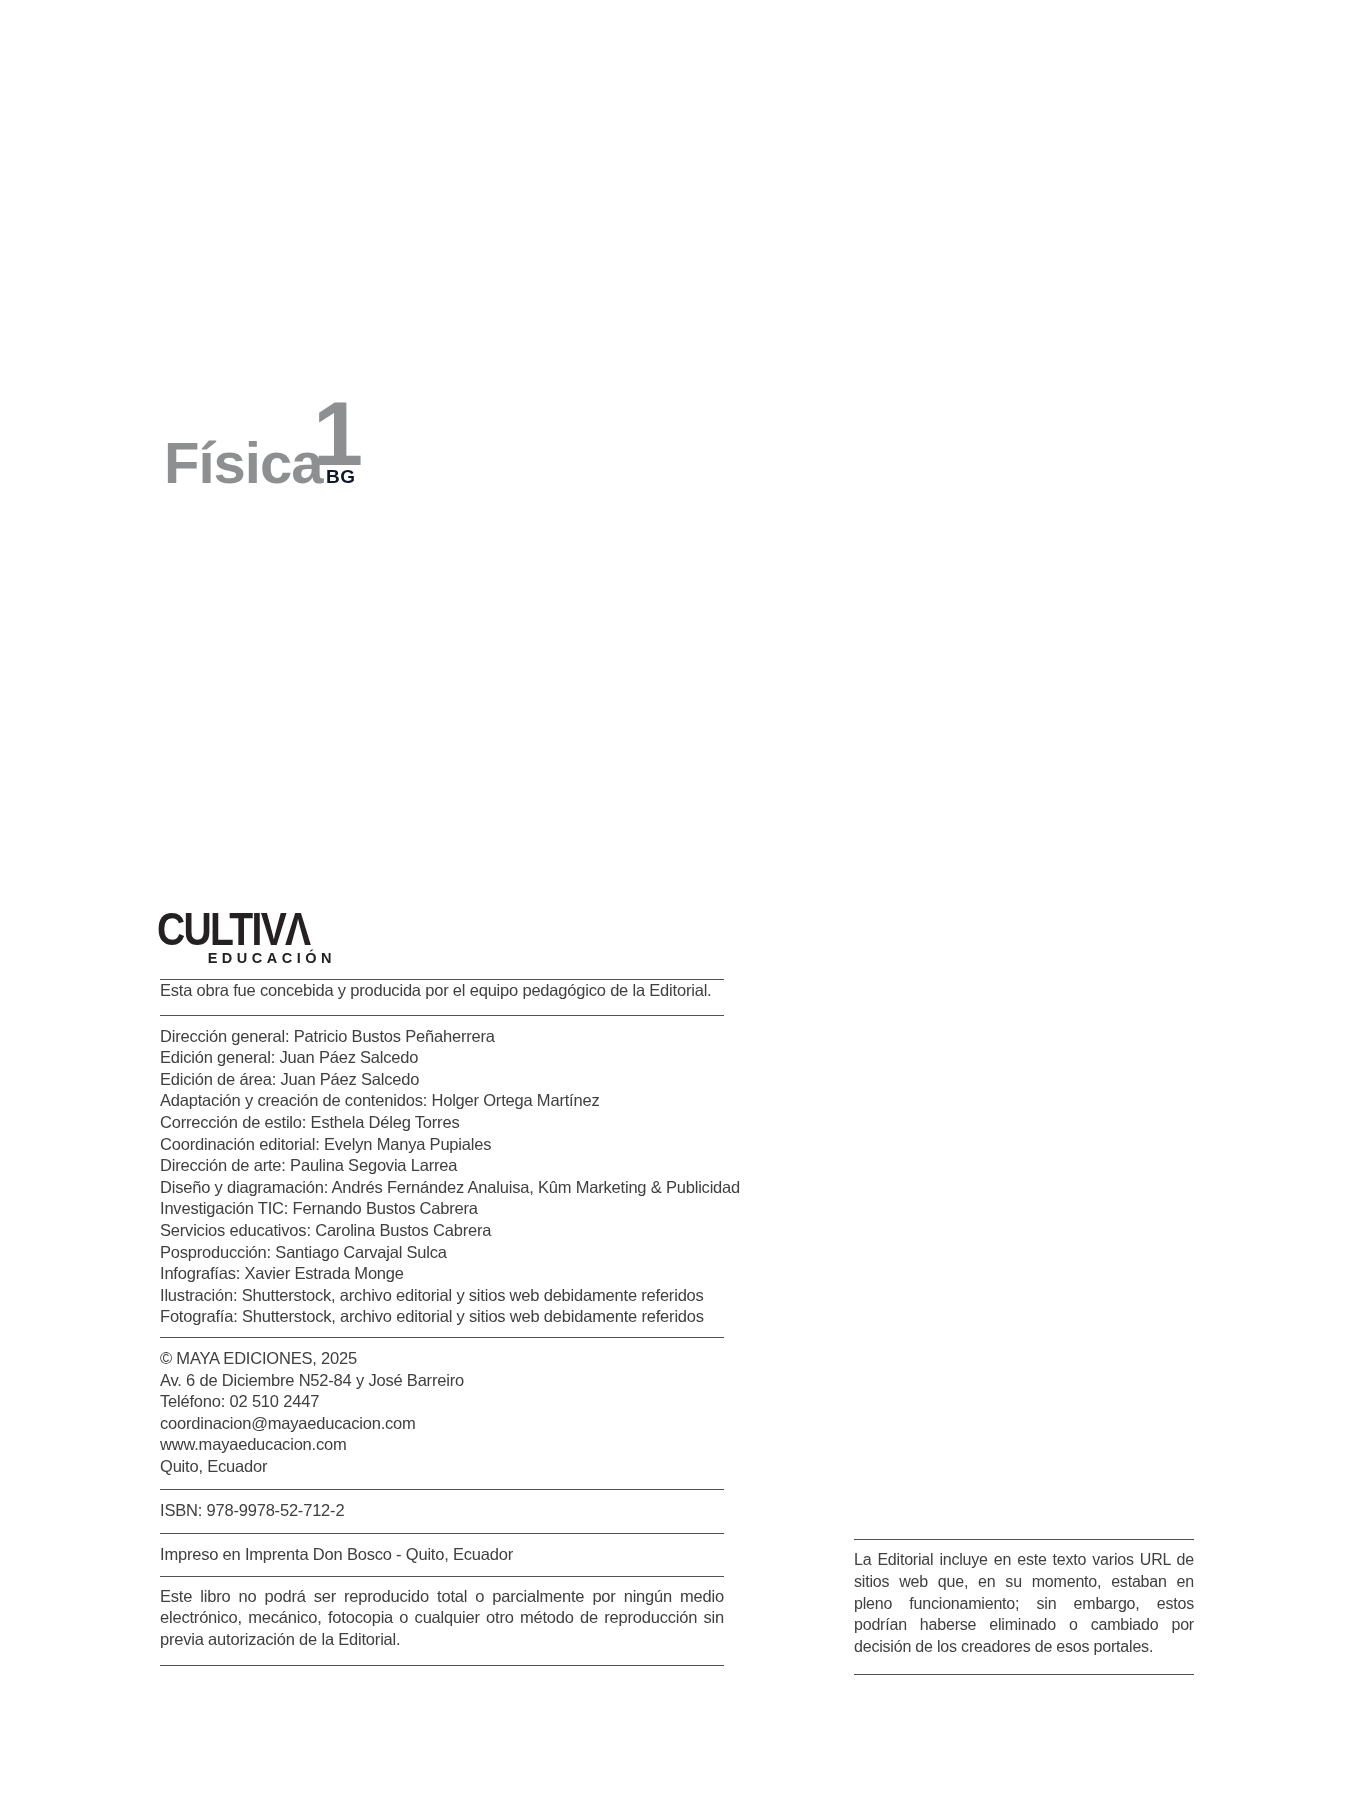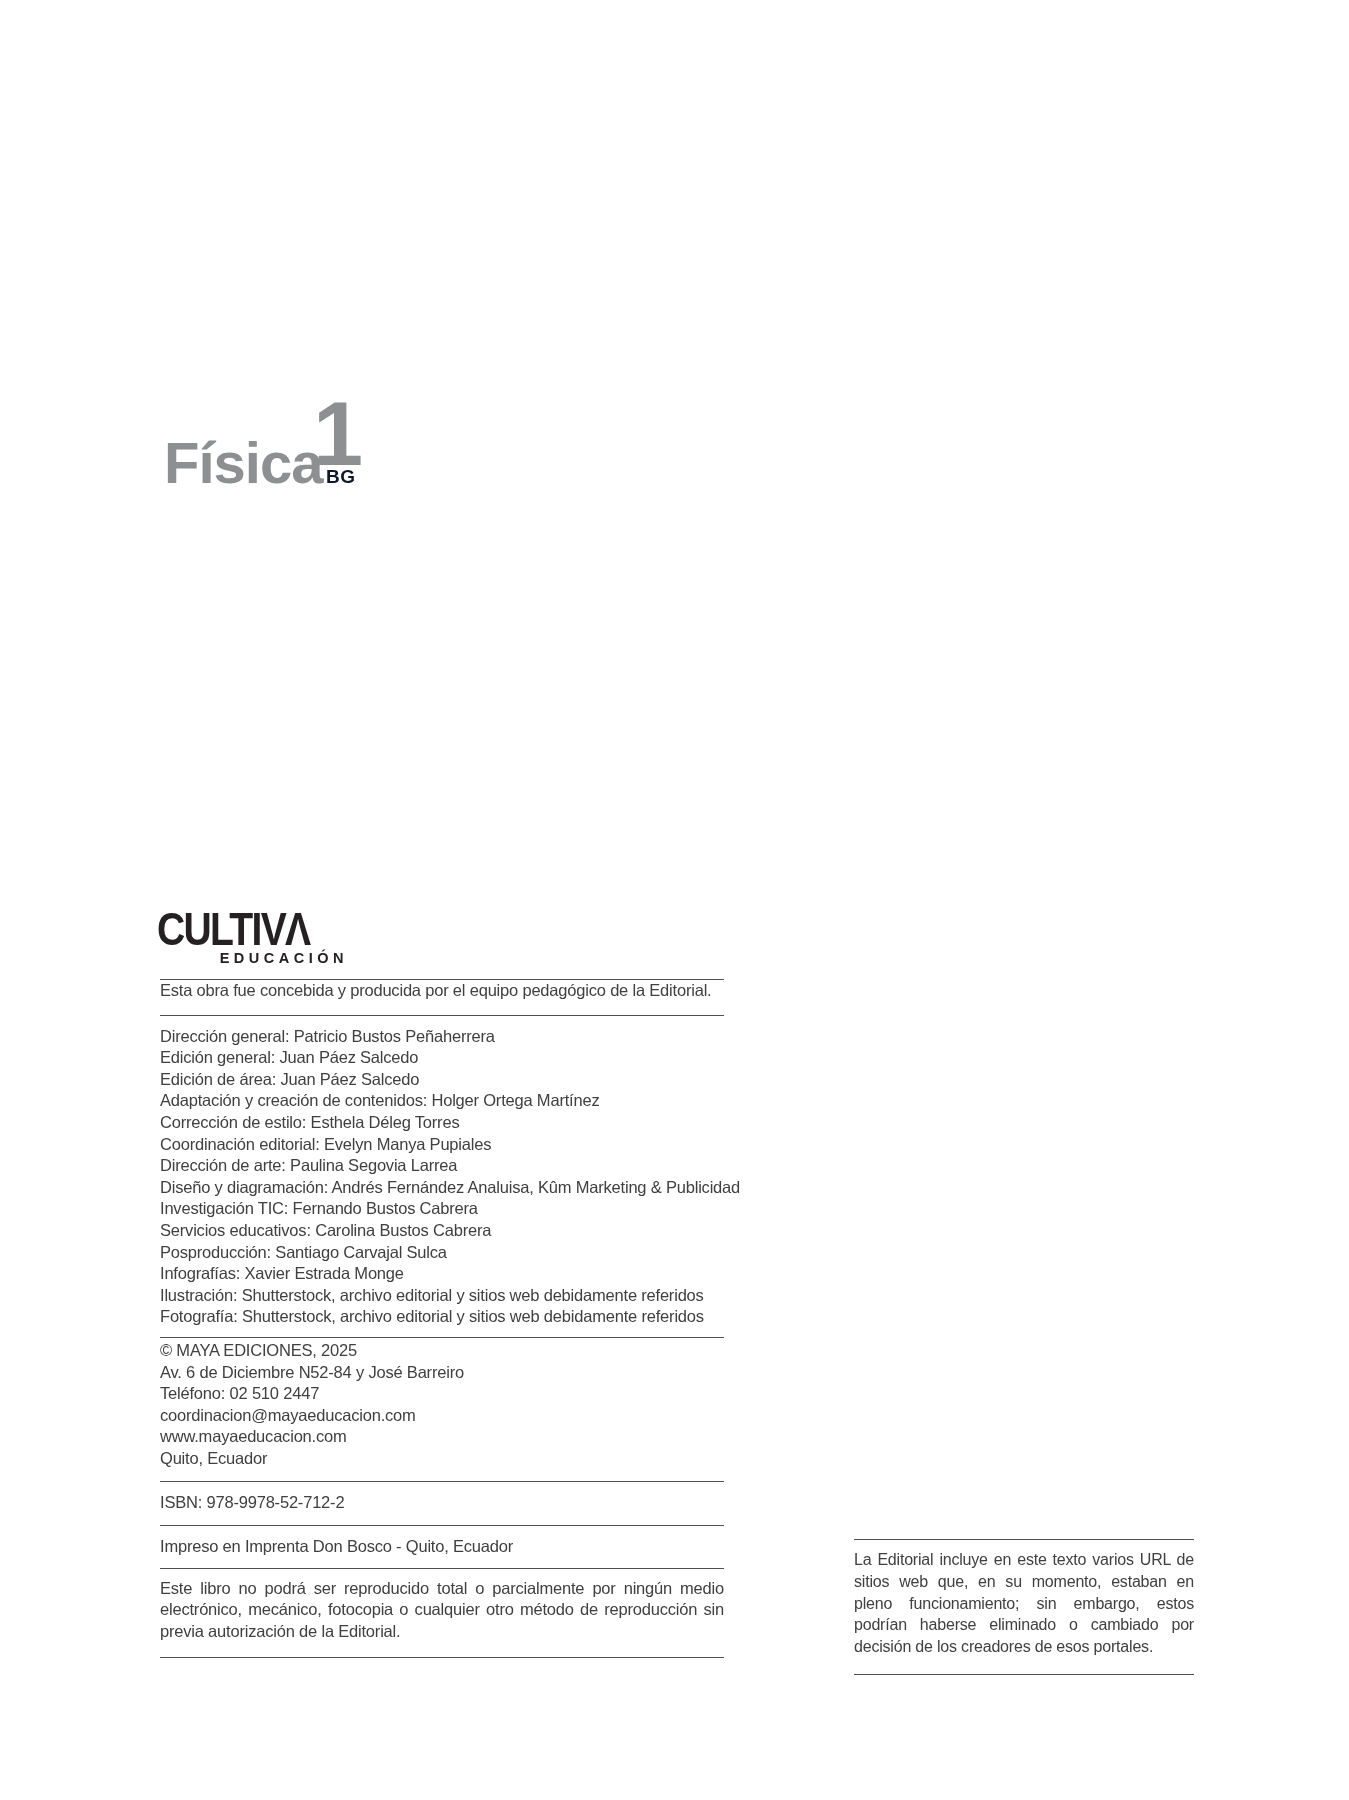--- a/index.html
+++ b/index.html
@@ -56,21 +56,21 @@
     line-height: 1;
     font-weight: 800;
     letter-spacing: -2px;
     color: #252122;
     transform: scaleX(0.85);
     transform-origin: left top;
     white-space: nowrap;
   }
   .logo-sub {
     position: absolute;
-    left: 172px;
+    left: 160px;
     top: 951px;
     width: 176px;
     text-align: right;
     font-size: 14.5px;
     line-height: 1;
     font-weight: 600;
     letter-spacing: 4.5px;
     color: #252122;
   }
 
@@ -99,21 +99,21 @@
     border-top: 1.3px solid #4f5052;
     margin: 0;
     width: 100%;
   }
 
   .r1 { margin-top: 9px; }
   .intro { }
   .r2 { margin-top: 13px; }
   .credits { margin-top: 10px; white-space: nowrap; }
   .r3 { margin-top: 9px; }
-  .publisher { margin-top: 2px; }
+  .publisher { margin-top: 10px; }
   .r4 { margin-top: 12px; }
   .isbn { margin-top: 10px; }
   .r5 { margin-top: 11px; }
   .printer { margin-top: 10px; }
   .r6 { margin-top: 10px; }
   .copyright { margin-top: 9px; text-align: justify; }
   .r7 { margin-top: 15px; }
 
   .r-top { margin-top: 7px; }
   .url-note { margin-top: 9px; text-align: justify; }

